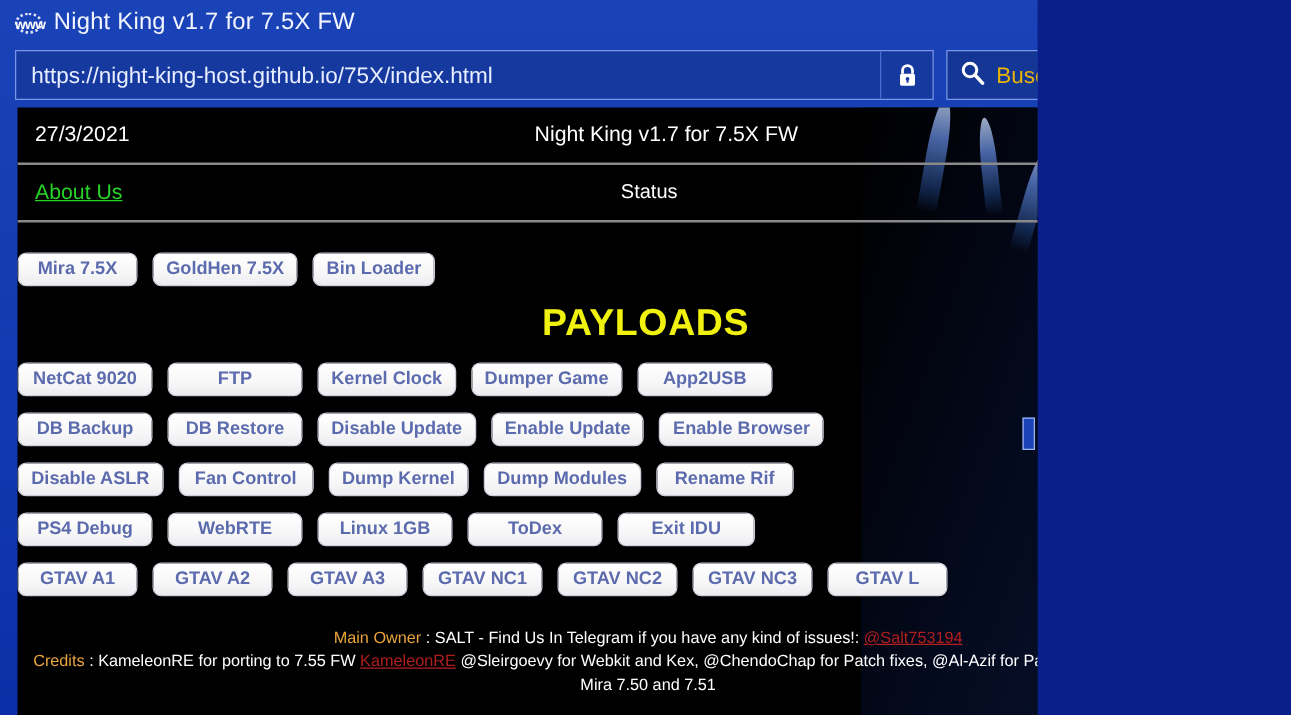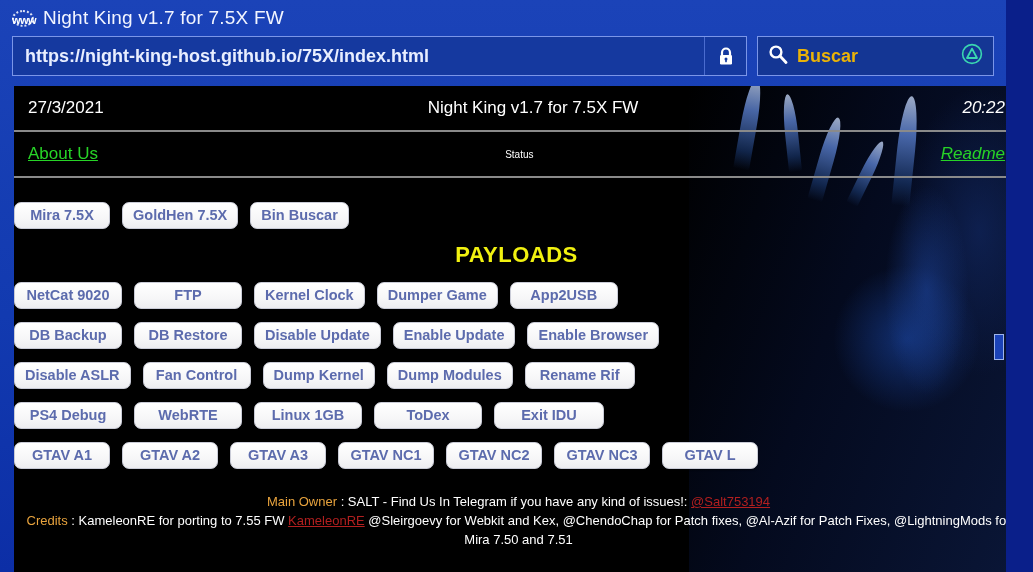--- a/index.html
+++ b/index.html
@@ -8,21 +8,21 @@
     width: 1033px;
     height: 572px;
     overflow: hidden;
     background: #0a1f8a;
     font-family: "Liberation Sans", sans-serif;
   }
 
   
   .browser {
     position: relative;
-    width: 1006px;
+    width: 830px;
     height: 572px;
     background: linear-gradient(180deg, #1b43b8 0%, #123ab0 55%, #0c2ea6 100%);
     overflow: hidden;
   }
 
   .titlebar {
     height: 36px;
     display: flex;
     align-items: center;
     padding-left: 12px;
@@ -53,25 +53,24 @@
 
   .title-text {
     color: #f2f5ff;
     font-size: 19px;
     letter-spacing: .2px;
     white-space: nowrap;
   }
 
   .urlrow {
     display: flex;
-    align-items: flex-start;
+    align-items: flex-end;
     gap: 10px;
     padding: 0 12px;
     height: 44px;
-    font-weight: bold;
   }
 
   .urlbar {
     flex: 0 0 735px;
     height: 40px;
     border: 1px solid #7b96e8;
     background: #15399f;
     display: flex;
     align-items: center;
     position: relative;
@@ -161,21 +160,21 @@
     z-index: 2;
   }
 
   .link-green {
     color: #27d327;
     text-decoration: underline;
     font-size: 17px;
     cursor: pointer;
   }
 
-  .status-row .center { font-size: 10px; }
+  .status-row .center { font-size: 16px; }
 
   .content {
     position: relative;
     z-index: 2;
     padding-top: 24px;
     text-align: center;
   }
 
   .btn-row {
     display: flex;
@@ -198,21 +197,21 @@
     text-align: center;
     box-shadow: 0 1px 2px rgba(0,0,0,.5);
     white-space: nowrap;
     cursor: pointer;
   }
   .pbtn.w-small { min-width: 96px; }
   .pbtn.w-wide  { min-width: 110px; }
 
   .payloads-title {
     color: #f1f110;
-    font-size: 22px;
+    font-size: 30px;
     font-weight: bold;
     letter-spacing: .5px;
     margin: 8px 0 14px 0;
   }
 
   .footer {
     position: relative;
     z-index: 3;
     text-align: center;
     color: #ffffff;
@@ -304,21 +303,21 @@
       <span class="center">Status</span>
       <span class="right link-green">Readme</span>
     </div>
     <div class="divider"></div>
 
     <div class="content">
 
       <div class="btn-row">
         <div class="pbtn w-small">Mira 7.5X</div>
         <div class="pbtn w-small">GoldHen 7.5X</div>
-        <div class="pbtn w-small">Bin Buscar</div>
+        <div class="pbtn w-small">Bin Loader</div>
       </div>
 
       <div class="payloads-title">PAYLOADS</div>
 
       <div class="btn-row">
         <div class="pbtn">NetCat 9020</div>
         <div class="pbtn">FTP</div>
         <div class="pbtn">Kernel Clock</div>
         <div class="pbtn">Dumper Game</div>
         <div class="pbtn">App2USB</div>

